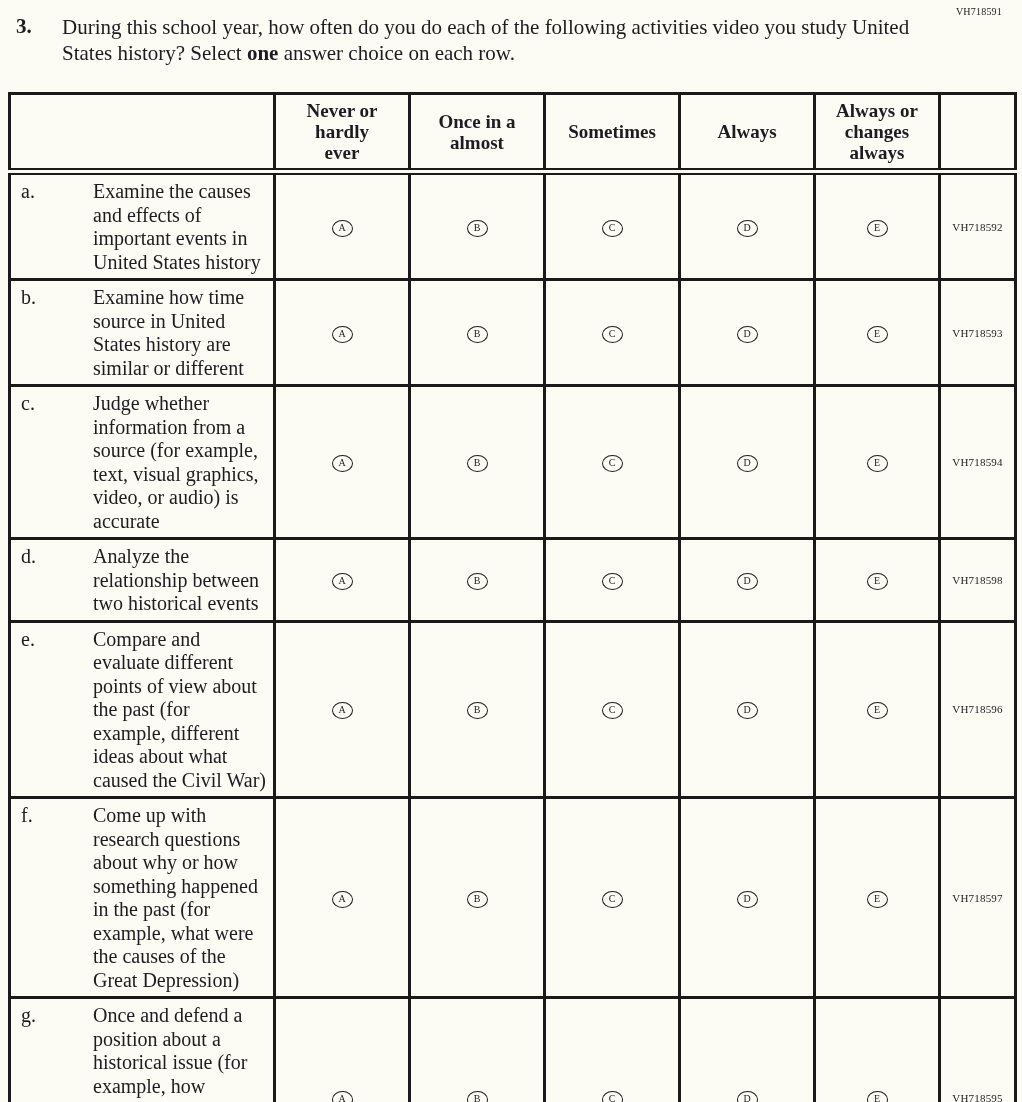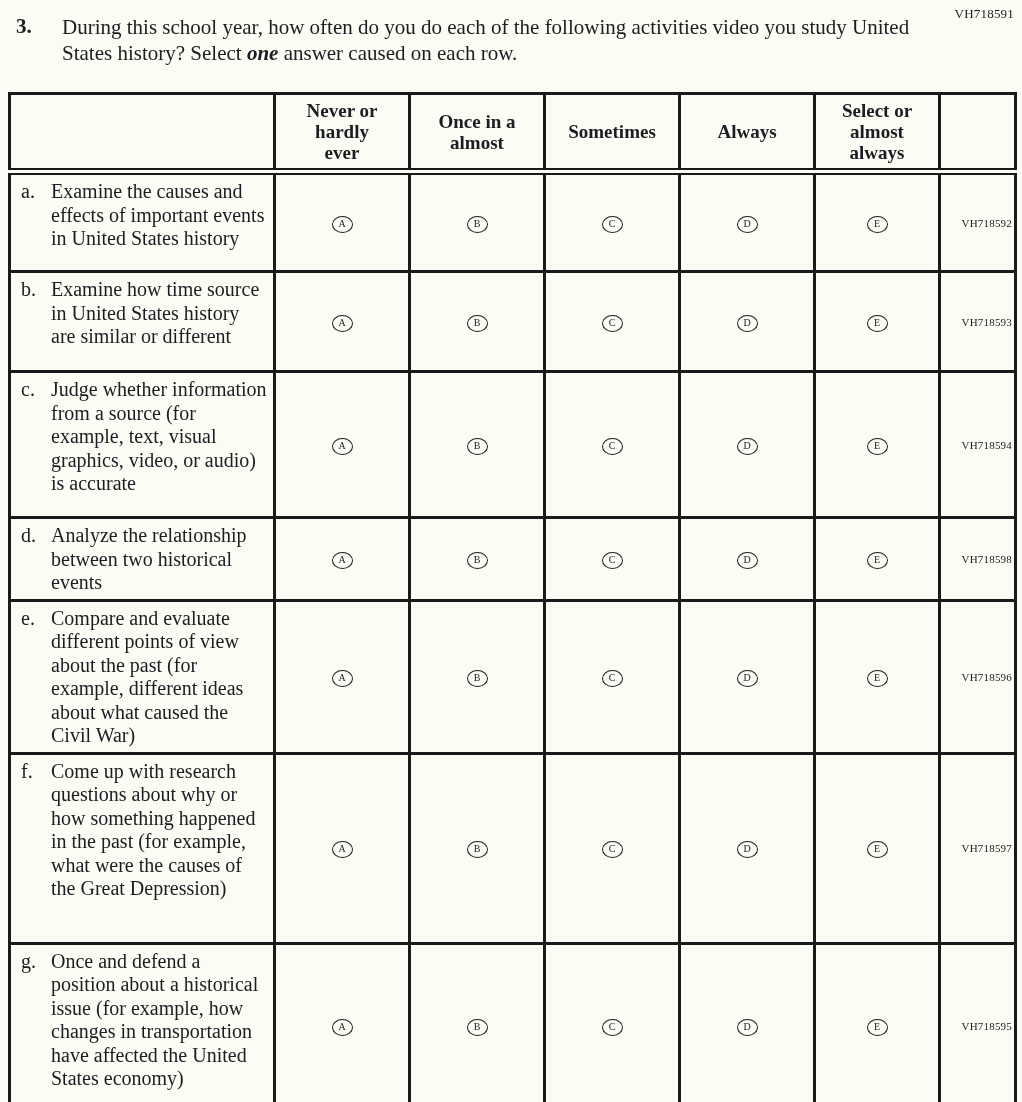--- a/index.html
+++ b/index.html
@@ -5,30 +5,30 @@
   html,body{margin:0;padding:0;}
   body{
     width:1022px;height:1102px;
     background:#fcfbf4;
     color:#1c1c22;
     font-family:"Liberation Serif", serif;
     position:relative;
     -webkit-font-smoothing:antialiased;
   }
   .form-code-top{
-    position:absolute;top:6px;right:8px;
-    font-size:13px;letter-spacing:.2px;
+    position:absolute;top:6px;right:20px;
+    font-size:10px;letter-spacing:.2px;
   }
   .question{
     position:absolute;top:14px;left:16px;width:920px;
     display:flex;align-items:flex-start;
   }
   .qnum{font-weight:bold;font-size:21px;width:46px;flex:0 0 46px;}
   .qtext{font-size:21px;line-height:26px;width:860px;}
-  .qtext b{font-weight:bold;font-style:italic;}
+  .qtext b{font-weight:bold;}
   table.survey{
     position:absolute;left:8px;top:92px;
     width:1006px;
     border-collapse:collapse;
     table-layout:fixed;
     background:#fcfbf4;
   }
   table.survey, table.survey td, table.survey th{
     border:3px solid #1a1a1a;
   }
@@ -38,69 +38,69 @@
     font-weight:bold;text-align:center;vertical-align:middle;
     padding:4px 20px;
   }
   td.stub{
     vertical-align:top;
     padding:5px 6px 4px 10px;
     font-size:20px;line-height:23.5px;
   }
   .stubflex{display:flex;}
   .ltr{flex:0 0 30px;}
-  .txt{flex:1;}
+  .txt{flex:1;margin-left:42px;}
   td.opt{text-align:center;vertical-align:middle;}
   .bubble{
     display:inline-block;
     width:19px;height:15px;
     border:1.6px solid #1c1c22;
     border-radius:50%;
     font-size:10px;line-height:14px;
     text-align:center;
     font-family:"Liberation Serif", serif;
   }
   td.codecell{
-    text-align:right;vertical-align:middle;
+    text-align:center;vertical-align:middle;
     font-size:11px;letter-spacing:.2px;
     padding:0 2px;
   }
   tr.hdr{height:78px;}
   tr.r0{height:100px;} tr.r1{height:100px;} tr.r2{height:146px;}
   tr.r3{height:76px;}  tr.r4{height:145px;} tr.r5{height:190px;}
   tr.r6{height:165px;}
 </style>
 </head>
 <body>
 
 <div class="form-code-top">VH718591</div>
 
 <div class="question">
   <div class="qnum">3.</div>
-  <div class="qtext"><span>During this school year, how often do you do each of the following activities video you study United States history? Select </span><b>one</b><span> answer caused on each row.</span></div>
+  <div class="qtext"><span>During this school year, how often do you do each of the following activities video you study United States history? Select </span><b>one</b><span> answer choice on each row.</span></div>
 </div>
 
 <table class="survey">
   <colgroup>
     <col style="width:265px">
       <col style="width:135px">
       <col style="width:135px">
     <col style="width:135px">
       <col style="width:135px">
       <col style="width:125px">
     <col style="width:76px">
   </colgroup>
   <thead>
     <tr class="hdr">
       <th></th>
       <th>Never or hardly ever</th>
       <th>Once in a almost</th>
       <th>Sometimes</th>
       <th>Always</th>
-      <th>Select or almost always</th>
+      <th>Always or changes always</th>
       <th></th>
     </tr>
   </thead>
   <tbody>
     <tr class="r0">
       <td class="stub">
           <div class="stubflex">
             <span class="ltr">a.</span>
             <span class="txt">Examine the causes and effects of important events in United States history</span>
           </div>

